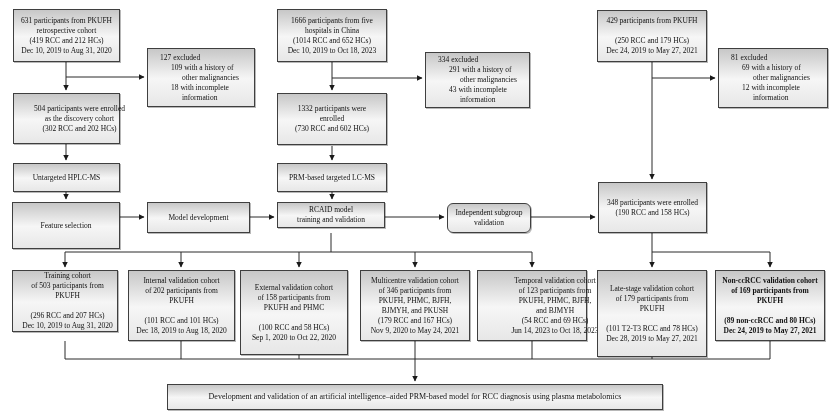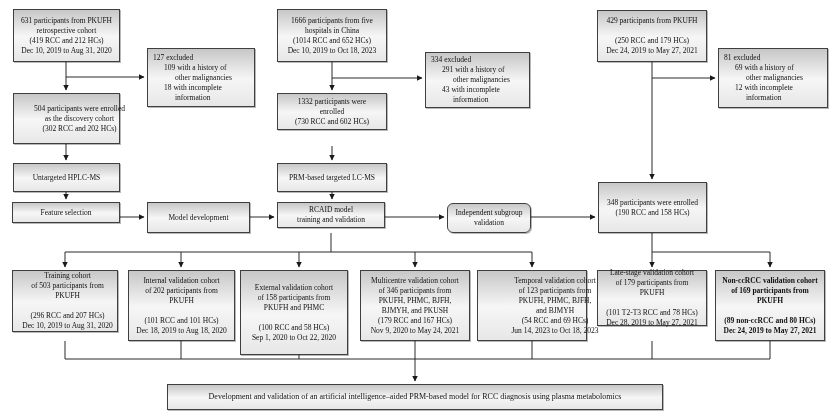--- a/index.html
+++ b/index.html
@@ -9,21 +9,21 @@
   }
   #wires { position:absolute; left:0; top:0; width:832px; height:418px; }
   .node {
     position:absolute; box-sizing:border-box;
     border:1px solid #3f3f3f;
     background:linear-gradient(180deg,#c7c7c7 0%,#f6f6f6 52%,#e7e7e7 100%);
     box-shadow:1px 1px 0 rgba(0,0,0,0.28);
     display:flex; flex-direction:column; justify-content:center; align-items:center;
     text-align:center; font-size:7.5px; line-height:10px; padding:2px 2px;
   }
-  .node.left { align-items:flex-start; text-align:left; padding-left:5px; }
+  .node.left { align-items:flex-start; text-align:left; padding-left:12px; }
   .line { display:block; min-height:10px; white-space:nowrap; }
   .ind1 { padding-left:11px; }
   .ind2 { padding-left:22px; }
   .final { font-size:8px; }
 </style>
 </head>
 <body>
 
 <div id="figure">
 
@@ -95,21 +95,21 @@
   <div class="node" style="left:13px; top:93px; width:107px; height:51px;padding-left:28px;">
     <span class="line">504 participants were enrolled</span>
     <span class="line">as the discovery cohort</span>
     <span class="line">(302 RCC and 202 HCs)</span>
   </div>
 
   <div class="node" style="left:13px; top:163px; width:107px; height:29px;">
     <span class="line">Untargeted HPLC-MS</span>
   </div>
 
-  <div class="node" style="left:12px; top:202px; width:108px; height:21px;">
+  <div class="node" style="left:12px; top:202px; width:108px; height:47px;">
     <span class="line">Feature selection</span>
   </div>
 
   <div class="node" style="left:147px; top:202px; width:103px; height:31px;">
     <span class="line">Model development</span>
   </div>
 
   <div class="node" style="left:277px; top:9px; width:110px; height:53px;">
     <span class="line">1666 participants from five</span>
     <span class="line">hospitals in China</span>
@@ -118,21 +118,21 @@
   </div>
 
   <div class="node left" style="left:425px; top:52px; width:105px; height:56px;">
     <span class="line">334 excluded</span>
     <span class="line ind1">291 with a history of</span>
     <span class="line ind2">other malignancies</span>
     <span class="line ind1">43 with incomplete</span>
     <span class="line ind2">information</span>
   </div>
 
-  <div class="node" style="left:277px; top:93px; width:110px; height:37px;text-align:center;">
+  <div class="node" style="left:277px; top:93px; width:110px; height:52px;text-align:center;">
     <span class="line">1332 participants were</span>
     <span class="line">enrolled</span>
     <span class="line">(730 RCC and 602 HCs)</span>
   </div>
 
   <div class="node" style="left:277px; top:163px; width:110px; height:29px;">
     <span class="line">PRM-based targeted LC-MS</span>
   </div>
 
   <div class="node" style="left:277px; top:202px; width:108px; height:26px;">
@@ -203,21 +203,21 @@
 
   <div class="node" style="left:477px; top:270px; width:110px; height:71px;padding-left:48px;">
     <span class="line">Temporal validation cohort</span>
     <span class="line">of 123 participants from</span>
     <span class="line">PKUFH, PHMC, BJFH,</span>
     <span class="line">and BJMYH</span>
     <span class="line">(54 RCC and 69 HCs)</span>
     <span class="line">Jun 14, 2023 to Oct 18, 2023</span>
   </div>
 
-  <div class="node" style="left:597px; top:270px; width:110px; height:56px;">
+  <div class="node" style="left:597px; top:270px; width:110px; height:87px;">
     <span class="line">Late-stage validation cohort</span>
     <span class="line">of 179 participants from</span>
     <span class="line">PKUFH</span>
     <span class="line"></span>
     <span class="line">(101 T2-T3 RCC and 78 HCs)</span>
     <span class="line">Dec 28, 2019 to May 27, 2021</span>
   </div>
 
   <div class="node" style="left:715px; top:270px; width:110px; height:71px;font-weight:bold;">
     <span class="line">Non-ccRCC validation cohort</span>

